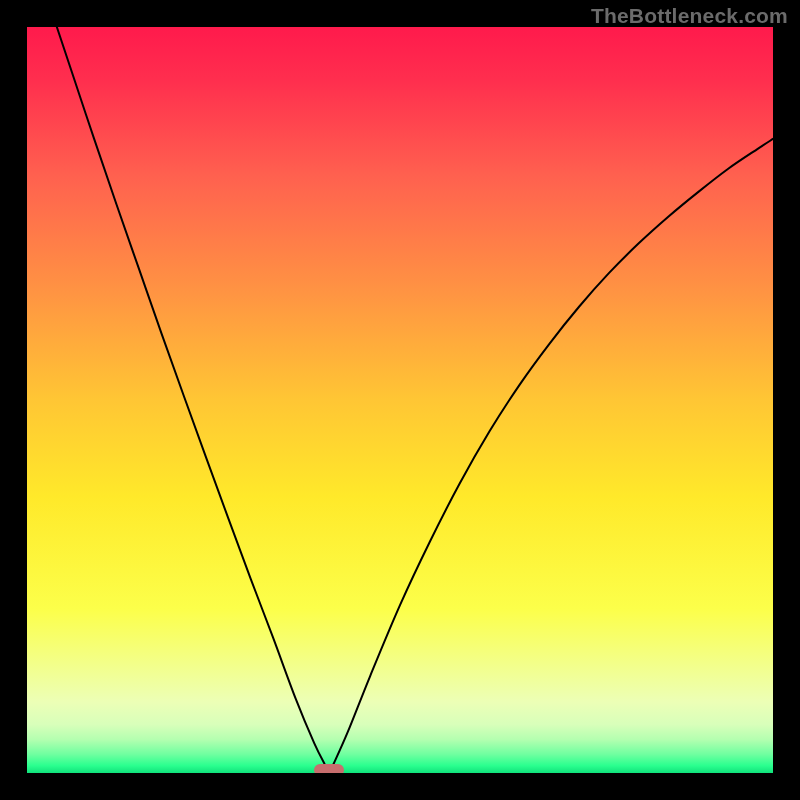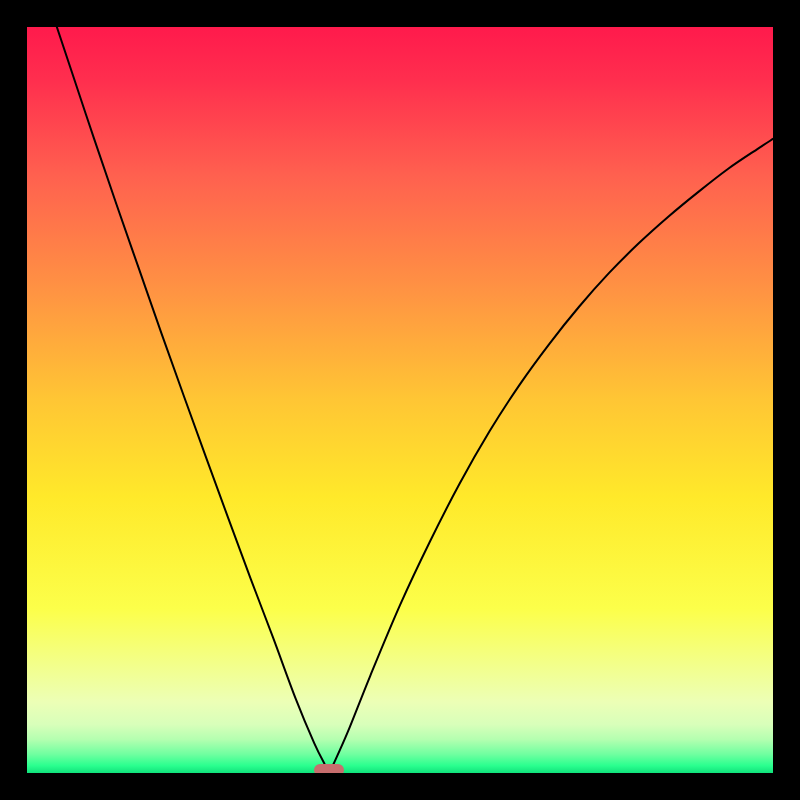--- a/index.html
+++ b/index.html
@@ -55,20 +55,21 @@
     font-size: 21px;
     font-weight: 600;
     color: #6b6b6b;
     letter-spacing: 0.2px;
   }
 </style>
 </head>
 <body>
 
 <div class="frame">
+  <div class="watermark">TheBottleneck.com</div>
   <div class="plot-area">
     <svg class="gradient" viewBox="0 0 100 100" preserveAspectRatio="none">
       <defs>
         <linearGradient id="bg" x1="0" y1="0" x2="0" y2="1">
             <stop offset="0%" stop-color="#ff1a4c"></stop>
             <stop offset="7.000000000000001%" stop-color="#ff2e4e"></stop>
             <stop offset="20%" stop-color="#ff614f"></stop>
             <stop offset="35%" stop-color="#ff9243"></stop>
             <stop offset="50%" stop-color="#ffc634"></stop>
             <stop offset="63%" stop-color="#ffe92a"></stop>

